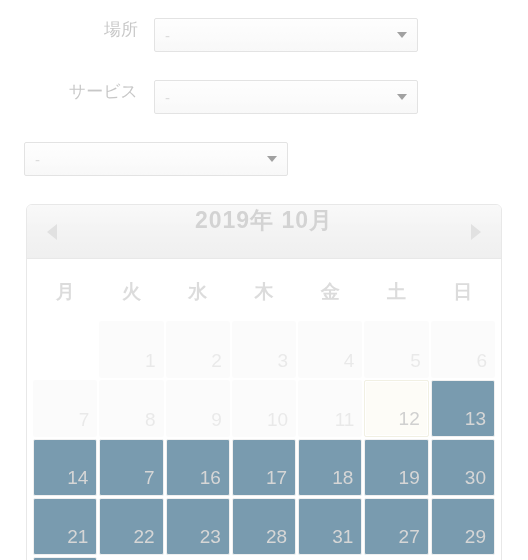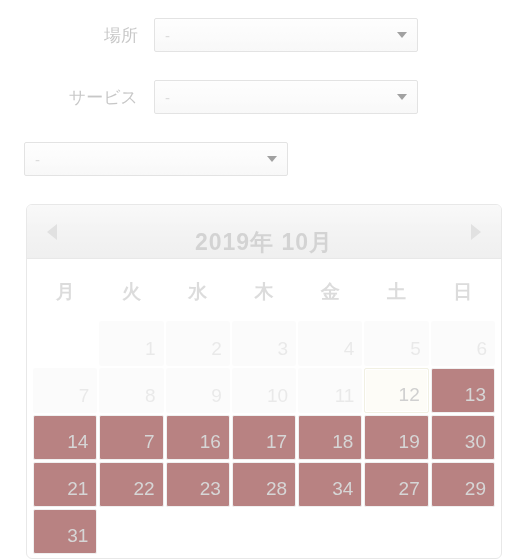--- a/index.html
+++ b/index.html
@@ -1,51 +1,51 @@
 <!DOCTYPE html>
 <html><head>
 <meta charset="utf-8">
 <style>
   * { box-sizing: border-box; }
   html, body { margin:0; padding:0; width:528px; height:560px; background:#fff;
                font-family:"Hiragino Kaku Gothic ProN","Meiryo",sans-serif; }
   .overlay { position:absolute; inset:0; background:rgba(255,255,255,0.45);
              pointer-events:none; }
   .wrap { padding:18px 24px 0 24px; color:#888; }
-  .form-row { display:flex; align-items:center; margin-bottom:28px; }
+  .form-row { display:flex; align-items:flex-start; margin-bottom:28px; }
   .form-row .lbl { width:130px; text-align:right; padding-right:16px;
                    font-size:17px; color:#9a9a9a; }
   .select { position:relative; flex:0 0 264px; height:34px; border:1px solid #ccc;
             border-radius:2px; background:linear-gradient(#fdfdfd,#f3f3f3);
             display:flex; align-items:center; padding:0 30px 0 10px; }
   .select .val { font-size:15px; color:#bfbfbf; }
   .select .caret { position:absolute; right:10px; top:50%; transform:translateY(-50%);
                    width:0; height:0; border-left:5px solid transparent;
                    border-right:5px solid transparent; border-top:6px solid #555; }
   .cal-wrap { margin:4px 2px 0 2px; border:1px solid #d6d6d6; border-radius:6px;
               overflow:hidden; }
-  .cal-hd { display:flex; align-items:flex-end; justify-content:center;
+  .cal-hd { display:flex; align-items:flex-start; justify-content:center;
             position:relative; height:54px;
             background:linear-gradient(#f4f4f4,#eaeaea,#e2e2e2);
             border-bottom:1px solid #d6d6d6; }
   .cal-hd .title { font-weight:600; font-size:23px; color:#b0b0b0; letter-spacing:1px; }
   .nav { position:absolute; top:50%; transform:translateY(-50%); width:0; height:0; }
   .nav.prev { left:20px; border-top:8px solid transparent; border-bottom:8px solid transparent;
               border-right:10px solid #c8c8c8; }
   .nav.next { right:20px; border-top:8px solid transparent; border-bottom:8px solid transparent;
               border-left:10px solid #c8c8c8; }
   .grid { display:grid; grid-template-columns:repeat(7,1fr);
           padding:10px 6px 4px 6px; gap:2px; }
   .dow { text-align:center; font-size:19px; font-weight:600; color:#bfbfbf;
          padding:10px 0 14px 0; }
-  .cell { height:45px; display:flex; align-items:flex-end; justify-content:flex-end;
+  .cell { height:57px; display:flex; align-items:flex-end; justify-content:flex-end;
           padding:0 8px 6px 0; font-size:19px; color:#c5c5c5; border-radius:2px; }
   .cell.empty { background:transparent; }
   .cell.past-month { background:#f4f4f4aa; color:#d8d8d8; }
-  .cell.active { background:#7f1d1d; border:1px solid #e4e4e4; color:#b5b5b5; }
+  .cell.active { background:#0c4a6e; border:1px solid #e4e4e4; color:#b5b5b5; }
   .cell.today { background:#fbfaf0; border:1px solid #e6e3cc; color:#a9a9a9;
                 box-shadow:inset 0 0 0 1px #fff; }
 </style>
 </head>
 <body>
 
 <div class="wrap">
   <div class="form-row">
     <div class="lbl">場所</div>
     <div class="select">
@@ -99,21 +99,21 @@
         <div class="cell active">7</div>
         <div class="cell active">16</div>
         <div class="cell active">17</div>
         <div class="cell active">18</div>
         <div class="cell active">19</div>
         <div class="cell active">30</div>
         <div class="cell active">21</div>
         <div class="cell active">22</div>
         <div class="cell active">23</div>
         <div class="cell active">28</div>
-        <div class="cell active">34</div>
+        <div class="cell active">31</div>
         <div class="cell active">27</div>
         <div class="cell active">29</div>
         <div class="cell active">31</div>
         <div class="cell empty"></div>
         <div class="cell empty"></div>
         <div class="cell empty"></div>
       </div>
   </div>
 </div>
 

